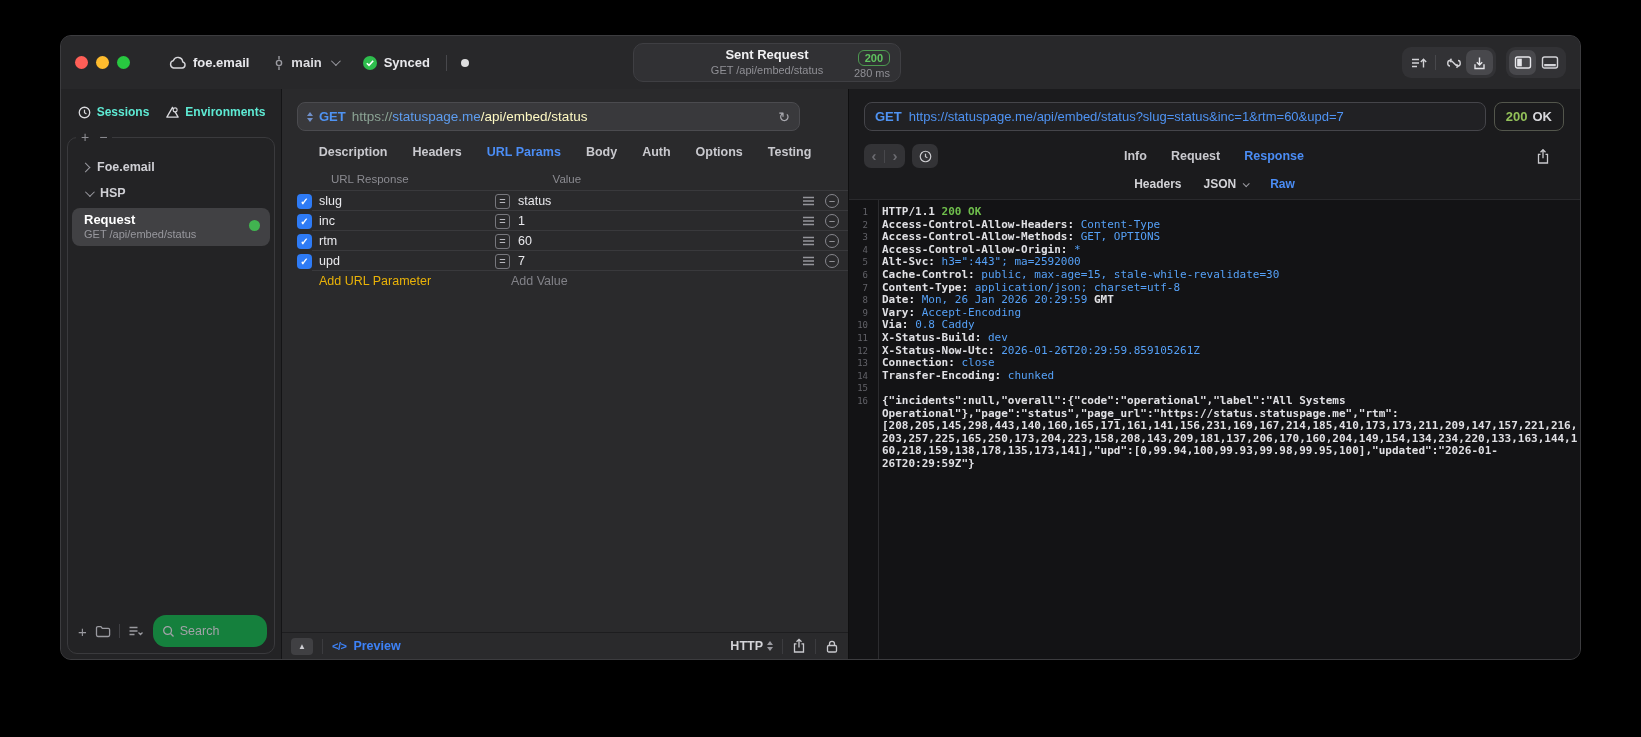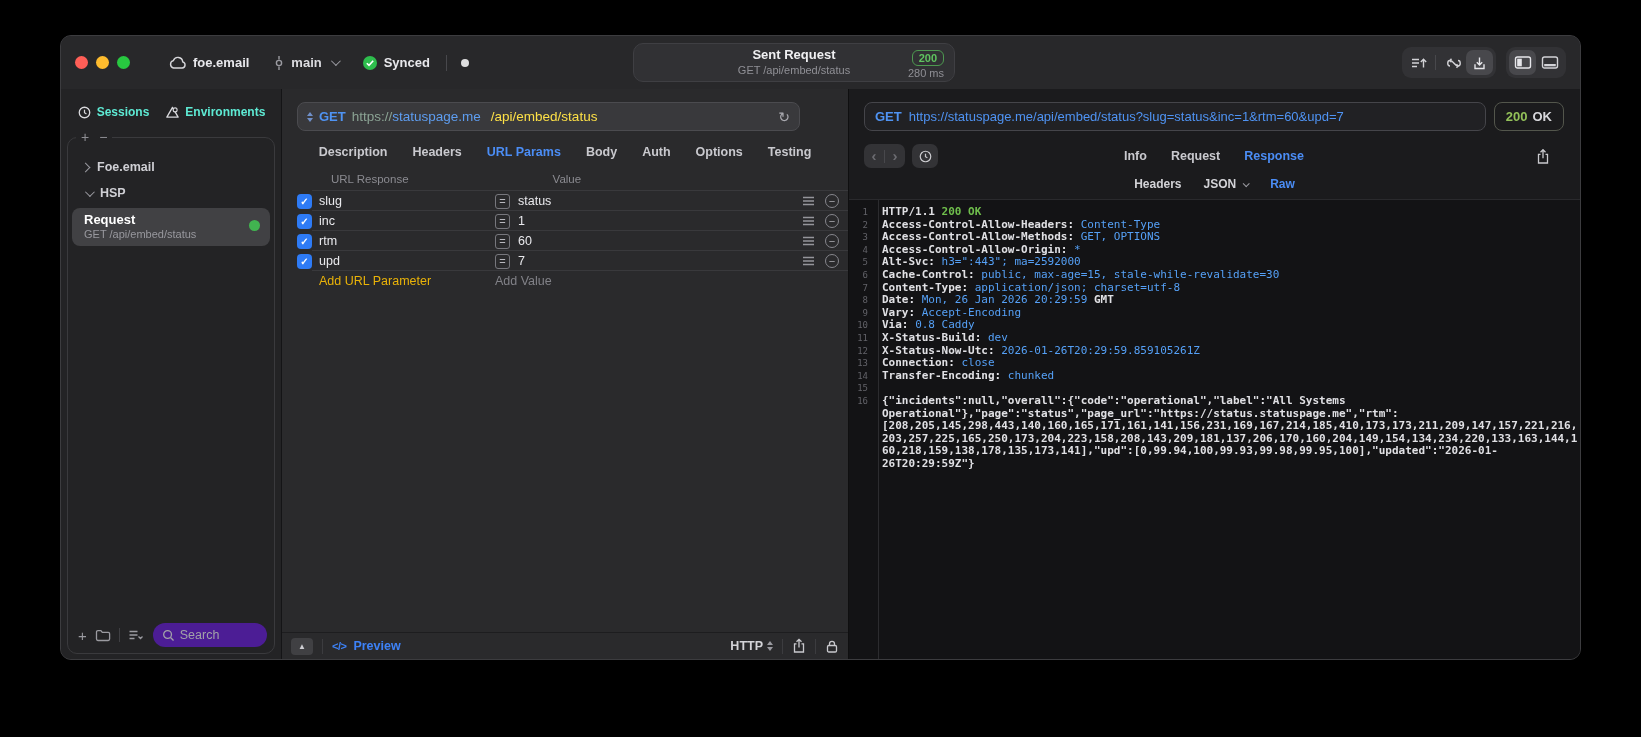--- a/index.html
+++ b/index.html
@@ -21,21 +21,21 @@
   .tb-item svg { flex:none; }
   .proj { margin-left:38px; }
   .branch { margin-left:24px; color:#dcdce0; }
   .synced { margin-left:24px; }
   .tb-div { width:1px; height:16px; background:#48484c; margin:0 14px 0 16px; }
   .tb-dot { width:8px; height:8px; border-radius:50%; background:#dededf; }
   .chev { width:7px; height:7px; border-right:1.6px solid #9a9aa0; border-bottom:1.6px solid #9a9aa0;
     display:inline-block; transform:rotate(45deg) translateY(-2px); margin-left:3px; }
   .chev-right { transform:rotate(-45deg); margin-left:0; }
 
-  .center-pill { position:absolute; left:572px; top:7px; width:322px; height:39px;
+  .center-pill { position:absolute; left:572px; top:7px; width:268px; height:39px;
     background:#313134; border:1px solid #3f3f43; border-radius:10px; }
   .cp-text { position:absolute; left:0; right:0; top:3px; text-align:center; }
   .cp-title { font-size:13px; font-weight:700; color:#f0f0f2; line-height:16px; }
   .cp-sub { font-size:11px; color:#909096; line-height:14px; }
   .cp-right { position:absolute; right:10px; top:4px; text-align:right; }
   .cp-badge { display:inline-block; font-size:11px; font-weight:700; color:#5fc35f;
     border:1.5px solid #4d9950; border-radius:6px; padding:0 6px; line-height:14px; }
   .cp-ms { display:block; font-size:11px; color:#8f8f95; margin-top:1px; }
 
   .tb-right { position:absolute; right:14px; top:11px; display:flex; gap:10px; }
@@ -65,38 +65,38 @@
   .req-card { margin:2px 4px; background:#414144; border-radius:8px; padding:4px 10px 5px 12px;
     position:relative; }
   .req-title { font-size:13px; font-weight:700; color:#ffffff; line-height:16px; }
   .req-sub { font-size:11px; color:#98989e; line-height:13px; }
   .req-dot { position:absolute; right:10px; top:12px; width:11px; height:11px; border-radius:50%;
     background:#41b350; }
   .sb-bottom { position:absolute; bottom:6px; left:10px; right:7px; display:flex;
     align-items:center; gap:8px; }
   .sb-bicon { color:#9a9aa0; display:flex; align-items:center; }
   .sb-bdiv { width:1px; height:14px; background:#3f3f43; }
-  .search-pill { flex:1; height:24px; background:#4c1d95; border-radius:13px; display:flex;
+  .search-pill { flex:1; height:32px; background:#15803d; border-radius:13px; display:flex;
     align-items:center; padding:0 9px; gap:5px; }
   .search-pill input { background:transparent; border:none; outline:none; color:#e3e3e7;
     font-size:12.5px; width:100%; font-family:"Liberation Sans",sans-serif; }
   .search-pill input::placeholder { color:#a2a2a8; }
 
   
   .req-pane { width:567px; flex:none; background:#2a2a2c; border-right:1px solid #0f0f10;
     display:flex; flex-direction:column; min-width:0; }
   .url-field { margin:13px 48px 0 15px; height:29px; background:#39393c; border:1px solid #4b4b4f;
     border-radius:8px; display:flex; align-items:center; padding:0 9px; gap:6px; }
   .updown { display:flex; flex-direction:column; gap:2px; }
   .updown i { width:0; height:0; border-left:3.5px solid transparent; border-right:3.5px solid transparent; }
   .updown .u { border-bottom:4.5px solid #6f8fc9; }
   .updown .d { border-top:4.5px solid #6f8fc9; }
   .method-label { color:#4f93f3; font-size:13px; font-weight:700; }
   .url-text { font-size:13.5px; white-space:nowrap; overflow:hidden; flex:1; }
-  .u-scheme { color:#8ba394; } .u-host { color:#5e9df0; } .u-path { color:#fde047;margin-left:10px; }
+  .u-scheme { color:#8ba394; } .u-host { color:#5e9df0; } .u-path { color:#fef9c3; }
   .refresh { color:#aaaaB0; font-size:14px; margin-left:4px; }
 
   .tabs-row { margin-top:14px; display:flex; justify-content:center; gap:25px; }
   .tab { font-size:12.5px; font-weight:600; color:#c9c9ce; cursor:default; }
   .tab.active { color:#4b8df5; }
 
   .ptable { margin-top:14px; }
   .phead { display:flex; height:18px; font-size:11.5px; color:#8b8b91; position:relative; }
   .phead .h1 { margin-left:49px; } .phead .h2 { margin-left:144px; }
   .prow { display:flex; align-items:center; height:20px; position:relative; }
@@ -108,21 +108,21 @@
     align-items:center; justify-content:center; }
   .pname { margin-left:7px; width:176px; font-size:12.5px; color:#e9e9ed; }
   .peq { width:15px; height:15px; flex:none; border:1px solid #77777d; border-radius:3px;
     color:#b8b8be; font-size:11px; display:flex; align-items:center; justify-content:center; }
   .pval { flex:1; margin-left:8px; font-size:12.5px; color:#e9e9ed; }
   .plines { flex:none; margin-right:10px; display:flex; }
   .pminus { flex:none; margin-right:9px; width:14px; height:14px; border:1.3px solid #86868c;
     border-radius:50%; color:#a9a9af; font-size:11px; line-height:11px; display:flex;
     align-items:center; justify-content:center; }
   .prow.add .pname { margin-left:37px; color:#eab308; }
-  .prow.add .pval { color:#828288; margin-left:0; }
+  .prow.add .pval { color:#828288; margin-left:16px; }
 
   .req-footer { margin-top:auto; height:27px; border-top:1px solid #1d1d1f; display:flex;
     align-items:center; padding:0 9px; gap:9px; }
   .collapse-btn { width:22px; height:17px; background:#404043; border-radius:4px; color:#cdcdd2;
     font-size:8px; display:flex; align-items:center; justify-content:center; }
   .f-div { width:1px; height:15px; background:#3c3c3f; }
   .preview { display:flex; align-items:center; gap:7px; color:#3d82f7; font-size:12.5px; font-weight:600; }
   .preview .code-glyph { font-size:11px; font-weight:700; letter-spacing:-0.5px; }
   .f-right { margin-left:auto; display:flex; align-items:center; gap:9px; }
   .http-sel { display:flex; align-items:center; gap:4px; color:#d4d4d8; font-size:12.5px; font-weight:600; }

